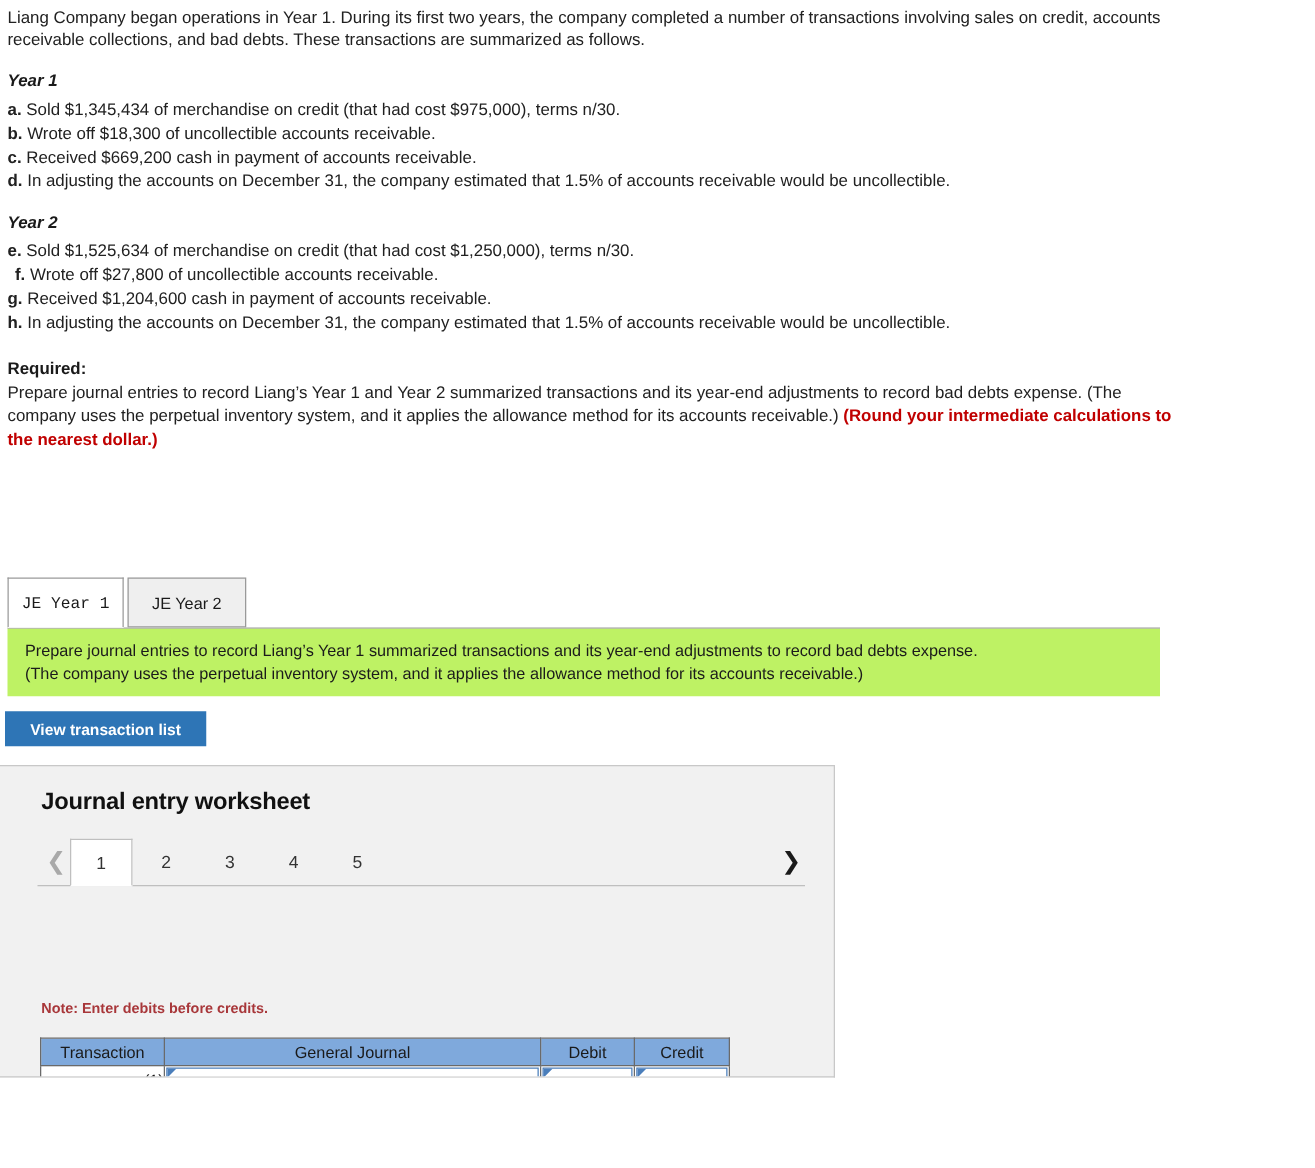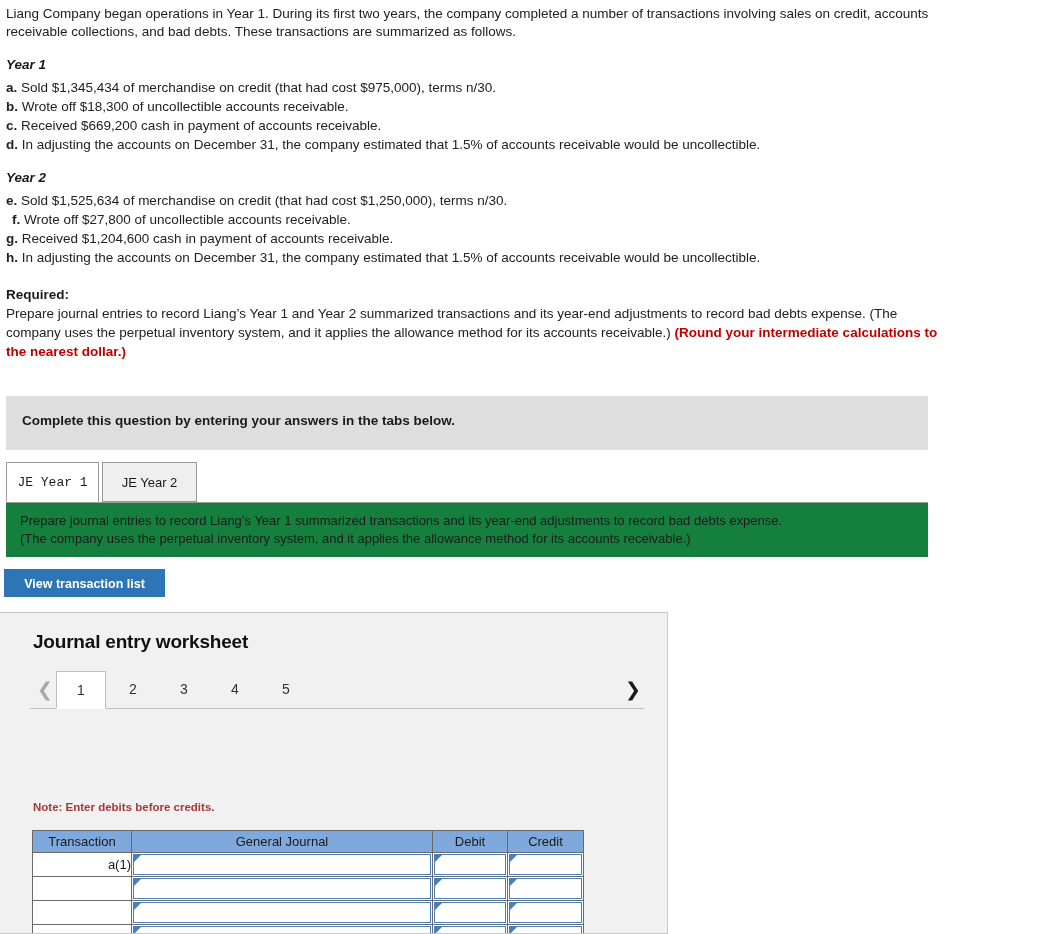--- a/index.html
+++ b/index.html
@@ -88,21 +88,21 @@
     cursor: pointer;
   }
   .jetab.t1 { left: 0; width: 93px; background: #ffffff; border-bottom-color: #ffffff; z-index: 3; font-family: Liberation Mono, monospace; }
   .jetab.t2 { left: 96px; width: 95px; background: #efefef; z-index: 2; }
 
   
   .blue-banner {
     position: absolute;
     left: 6px; top: 503px;
     width: 922px; height: 54px;
-    background: #15803d;
+    background: #bef264;
     box-sizing: border-box;
     padding: 9px 0 0 14px;
     line-height: 18px;
     font-size: 13px;
     color: #1b1b1b;
   }
 
   
   .view-btn {
     position: absolute;
@@ -116,21 +116,21 @@
     line-height: 28px;
     border: none;
     cursor: pointer;
     font-family: "Liberation Sans", sans-serif;
   }
 
   
   .worksheet {
     position: absolute;
     left: 0; top: 612px;
-    width: 668px; height: 322px;
+    width: 668px; height: 250px;
     background: #f1f1f1;
     border: 1px solid #c8c8c8;
     border-left: none;
     box-sizing: border-box;
     overflow: hidden;
   }
   .ws-title {
     position: absolute;
     left: 33px; top: 18px;
     font-size: 19px;
@@ -262,23 +262,20 @@
     <div class="item indent"><span class="ltr">f.</span> <span>Wrote off $27,800 of uncollectible accounts receivable.</span></div>
     <div class="item"><span class="ltr">g.</span> <span>Received $1,204,600 cash in payment of accounts receivable.</span></div>
     <div class="item"><span class="ltr">h.</span> <span>In adjusting the accounts on December 31, the company estimated that 1.5% of accounts receivable would be uncollectible.</span></div>
   </div>
 
   <div class="required-block">
     <div class="required-title">Required:</div>
     <div><span class="required-text">Prepare journal entries to record Liang’s Year 1 and Year 2 summarized transactions and its year-end adjustments to record bad debts expense. (The company uses the perpetual inventory system, and it applies the allowance method for its accounts receivable.) </span><span class="redbold">(Round your intermediate calculations to the nearest dollar.)</span></div>
   </div>
 
-  <div class="gray-banner">
-    <div class="gb-text">Complete this question by entering your answers in the tabs below.</div>
-  </div>
 
   <div class="tabstrip">
     <div class="baseline"></div>
     <div class="jetab t1">JE Year 1</div>
     <div class="jetab t2">JE Year 2</div>
   </div>
 
   <div class="blue-banner">
     <div>Prepare journal entries to record Liang’s Year 1 summarized transactions and its year-end adjustments to record bad debts expense.</div>
     <div>(The company uses the perpetual inventory system, and it applies the allowance method for its accounts receivable.)</div>

